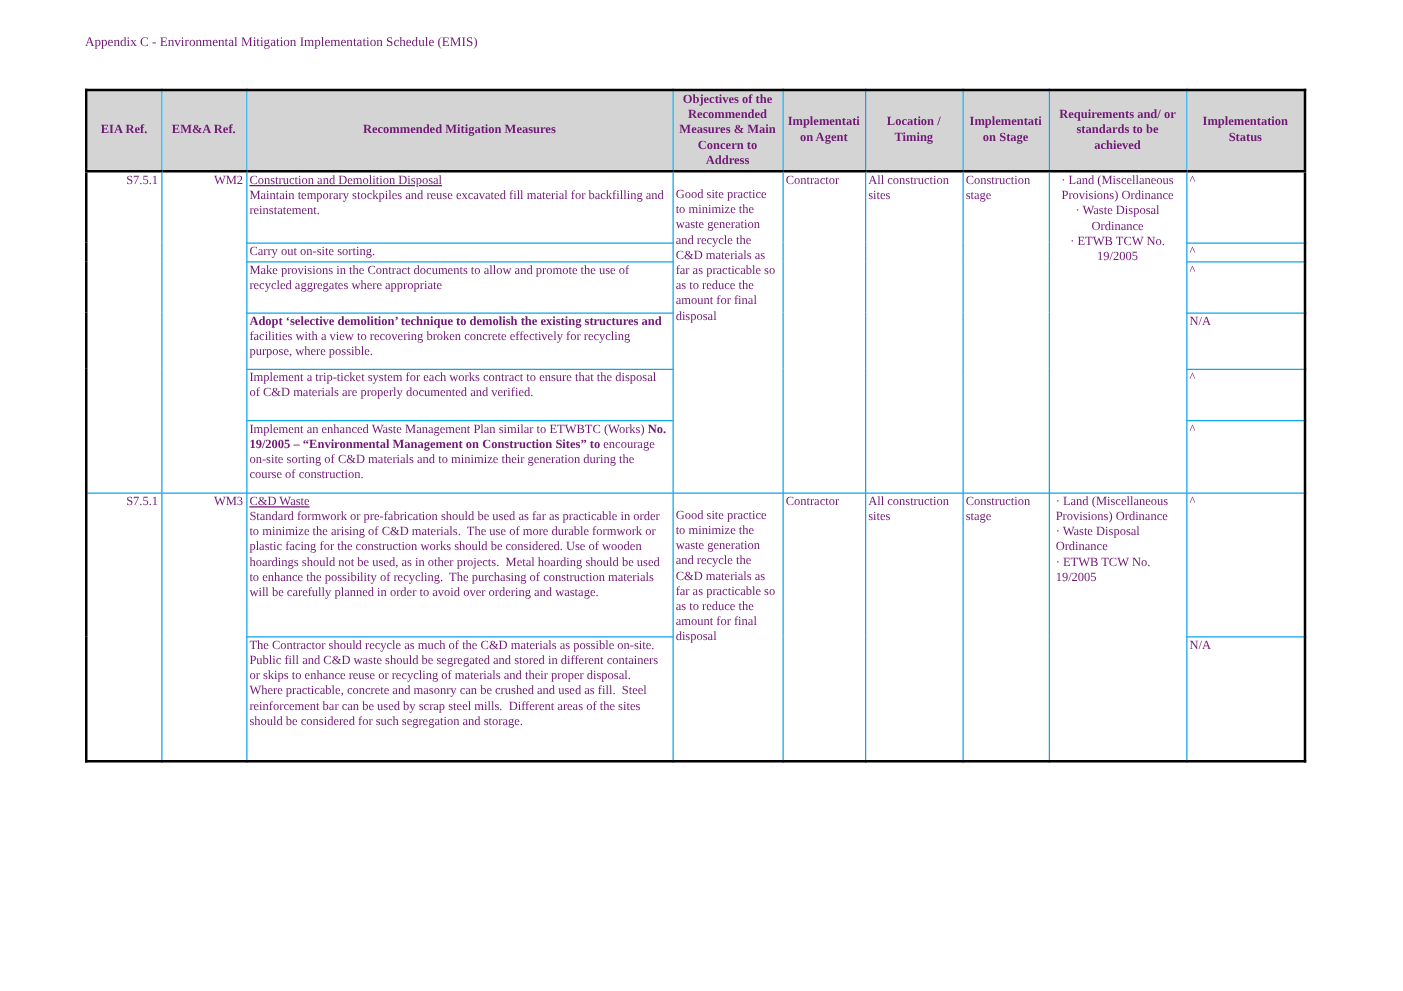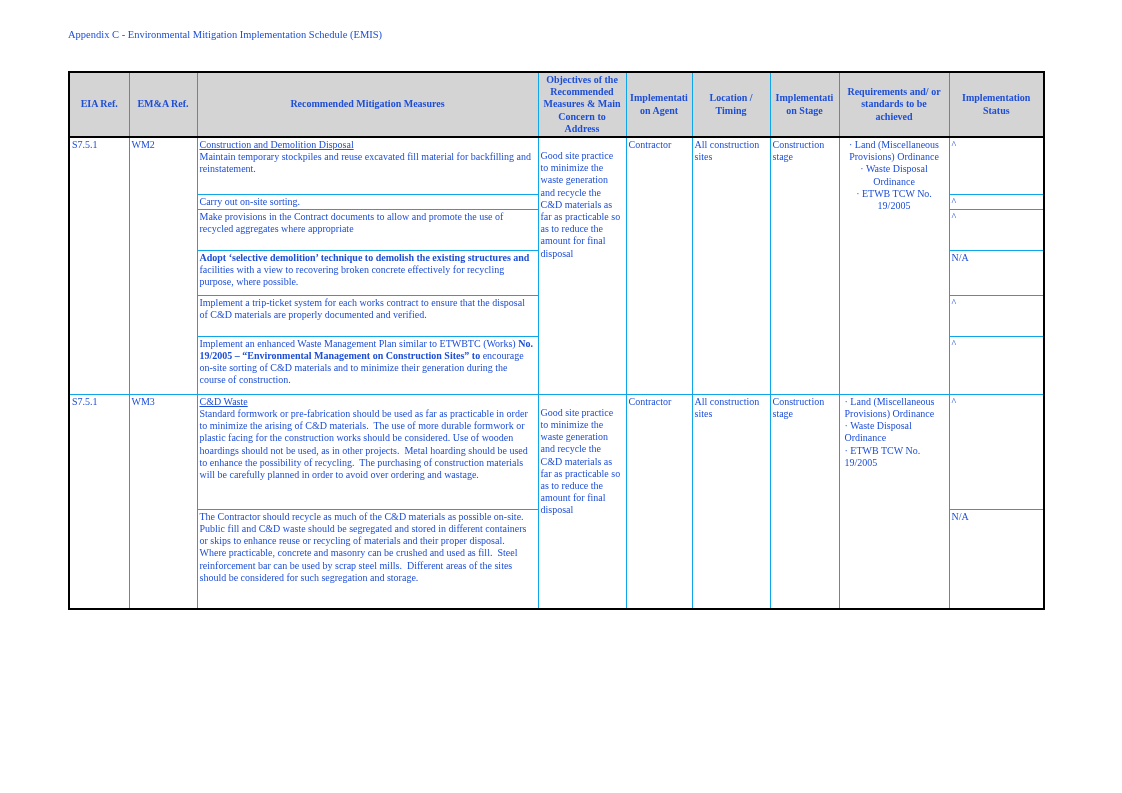--- a/index.html
+++ b/index.html
@@ -1,39 +1,39 @@
 <!DOCTYPE html>
 <html><head>
 <meta charset="utf-8">
 <style>
   html,body { margin:0; padding:0; background:#ffffff; }
   .page {
     position:relative; width:1122px; height:656px; background:#ffffff;
-    font-family:"Liberation Serif","DejaVu Serif",serif; color:#1d4ed8;
+    font-family:"Liberation Serif","DejaVu Serif",serif; color:#701a75;
     overflow:hidden;
   }
   .title { position:absolute; left:68px; top:29px; font-size:10.5px; line-height:12px; }
 
   table.emis {
     position:absolute; left:68px; top:71px; width:975px;
     border-collapse:collapse; table-layout:fixed;
     border:2px solid #000;
   }
   .emis th, .emis td {
     border:1px solid #0ea5e9; box-sizing:border-box;
     font-size:10px; line-height:12.2px;
     vertical-align:top; padding:1px 2px; overflow:hidden;
   }
   .emis th {
     background:#d4d4d4; font-weight:bold; text-align:center;
     vertical-align:middle; height:62px;
     overflow-wrap:break-word; word-wrap:break-word;
     border-bottom:2px solid #000; padding:1px 3px;
   }
-  td.ref   { text-align:left; }
+  td.ref   { text-align:right; }
   td.measure { white-space:pre-wrap; overflow-wrap:break-word; padding:1px 4px 1px 2px; }
   .m-head  { text-decoration:underline; }
   td.obj   { white-space:pre-wrap; padding:12px 2px;margin-left:24px; }
   td.agent, td.loc, td.stage, td.status { text-align:left; }
   td.req   { padding:1px 5px; }
   td.req.center { text-align:center; }
   td.req.left   { text-align:left; }
   .req-item { margin:0; }
   .pageno { position:absolute; top:748px; left:0; width:100%; text-align:center; font-size:10px; }
   .brand  { position:absolute; top:748px; right:66px; font-size:10px;font-style:italic; }

